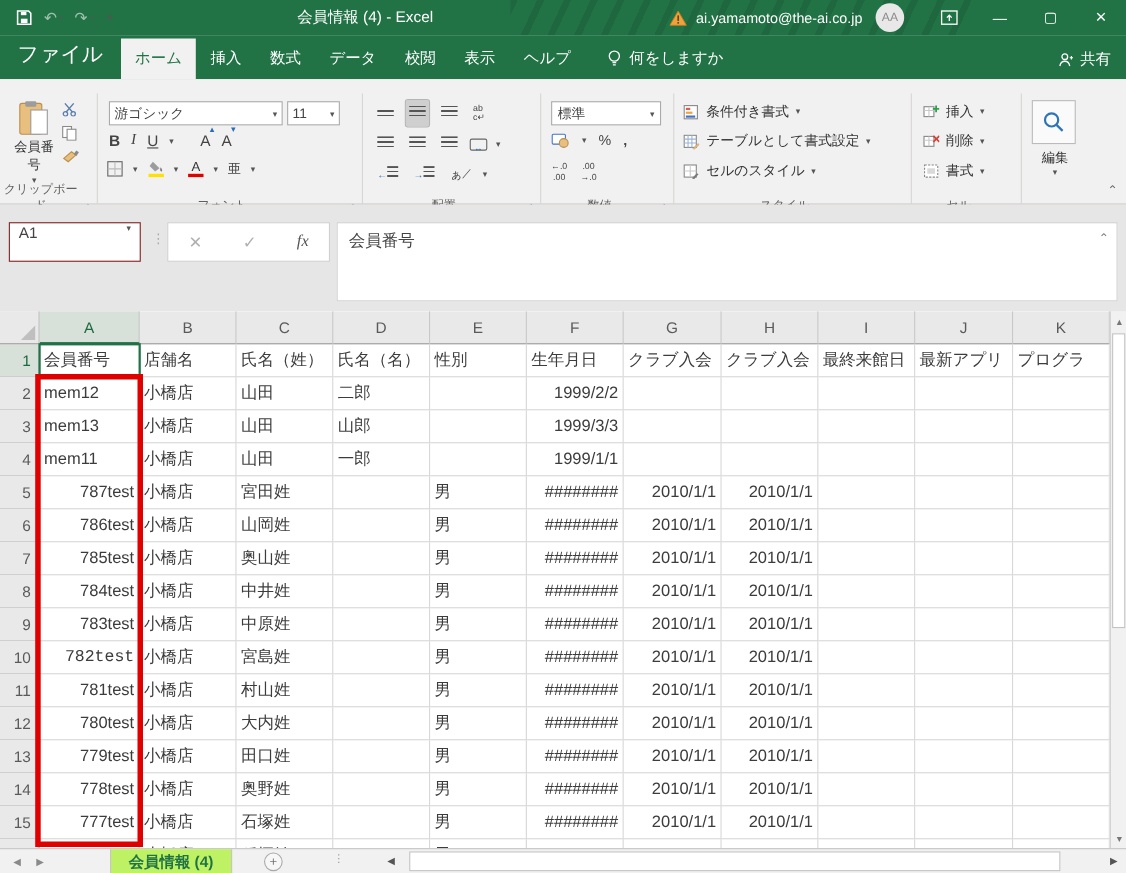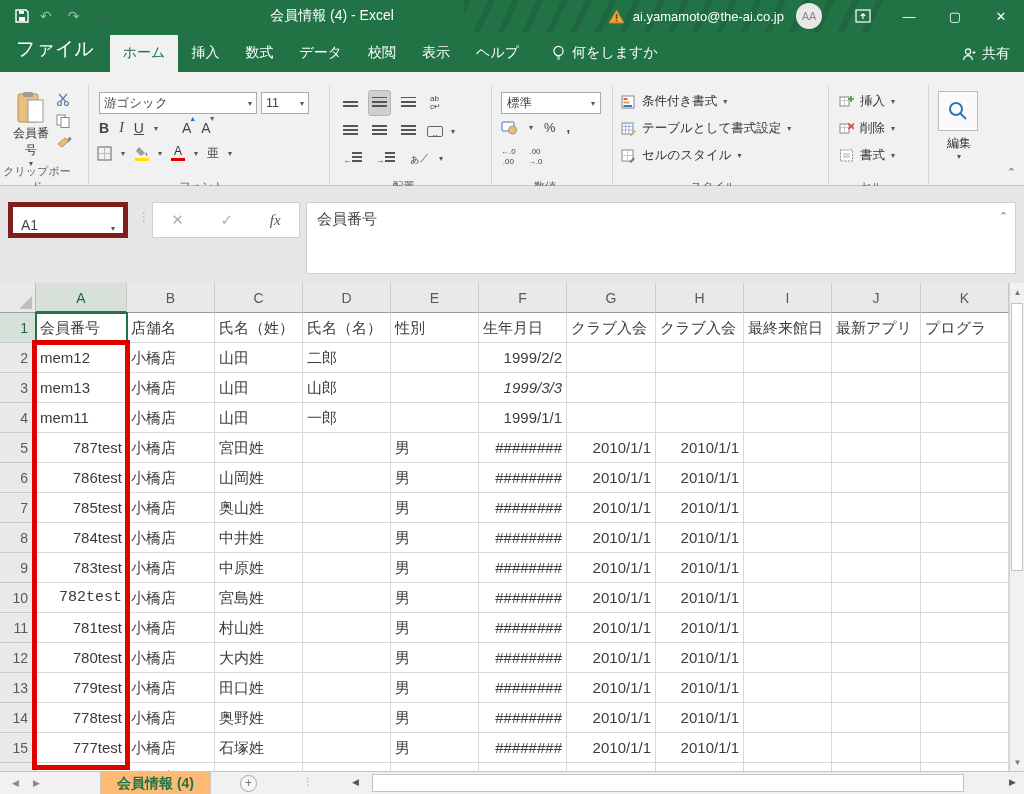--- a/index.html
+++ b/index.html
@@ -90,21 +90,21 @@
 
   .g-edit { left:929px; width:60px; border-right:none; }
   .editbig { position:absolute; left:9px; top:6px; width:42px; text-align:center; font-size:12px; color:#333; }
   .editbig .box { width:40px; height:40px; border:1px solid #bbb; background:#fafafa; display:flex;
     align-items:center; justify-content:center; margin-bottom:4px; }
   .rib-collapse { position:absolute; right:8px; bottom:6px; font-size:11px; color:#666; }
 
   
   .fbar { position:absolute; left:0; top:186px; width:1024px; height:97px; background:#e6e6e6; }
   .namebox { position:absolute; left:8px; top:16px; width:120px; height:36px; background:#fff;
-    border:5px solid #7f1d1d; font-size:14px; color:#444; display:flex; align-items:flex-end; padding:0 8px; }
+    border:1px solid #7f1d1d; font-size:14px; color:#444; display:flex; align-items:flex-start; padding:0 8px; }
   .namebox .dd { margin-left:auto; }
   .nb-split { position:absolute; left:138px; top:24px; color:#aaa; font-size:12px; letter-spacing:0; }
   .fxbox { position:absolute; left:152px; top:16px; width:148px; height:36px; background:#fff;
     border:1px solid #d0d0d0; display:flex; align-items:center; justify-content:space-around; font-size:15px; color:#b0b0b0; }
   .fxbox .fx { color:#555; font-style:italic; font-family:"Liberation Serif",serif; }
   .finput { position:absolute; left:306px; top:16px; width:710px; height:72px; background:#fff;
     border:1px solid #d0d0d0; font-size:15px; color:#444; padding:7px 10px; }
   .fb-collapse { position:absolute; right:16px; top:24px; font-size:11px; color:#777; }
 
   
@@ -137,21 +137,21 @@
   .vsb-btn { width:15px; height:18px; display:flex; align-items:center; justify-content:center;
     font-size:8px; color:#777; }
   .vsb-thumb { position:absolute; left:1px; top:20px; width:12px; height:268px;
     background:#fff; border:1px solid #c3c3c3; }
   .vsb-down { position:absolute; bottom:0; }
 
   
   .sheetbar { position:absolute; left:0; top:771px; width:1024px; height:23px;
     background:#f1f1f1; border-top:1px solid #c6c6c6; }
   .tabnav { position:absolute; left:12px; top:6px; display:flex; gap:14px; font-size:9px; color:#8a8a8a; }
-  .sheettab { position:absolute; left:100px; top:0; height:23px; background:#fdba74;
+  .sheettab { position:absolute; left:100px; top:0; height:23px; background:#bef264;
     border-left:1px solid #c6c6c6; border-right:1px solid #c6c6c6; padding:3px 16px 0;
     color:#217346; font-weight:bold; font-size:14px; }
   .newsheet { position:absolute; left:240px; top:3px; width:17px; height:17px; border:1px solid #a9a9a9;
     border-radius:50%; color:#777; font-size:12px; text-align:center; line-height:15px; background:#f7f7f7; }
   .hs-split { position:absolute; left:303px; top:4px; color:#9a9a9a; font-size:10px; }
   .hs-left { position:absolute; left:352px; top:5px; font-size:9px; color:#555; }
   .hs-thumb { position:absolute; left:372px; top:2px; width:592px; height:18px; background:#fff;
     border:1px solid #c3c3c3; }
   .hs-right { position:absolute; right:8px; top:5px; font-size:9px; color:#555; }
 
@@ -511,21 +511,21 @@
           <div class="cell" style="width: 89px;"></div>
           <div class="cell" style="width: 88px;"></div>
         </div>
         <div class="grow">
           <div class="rh">3</div>
           <div class="cell" style="width: 91px;">mem13</div>
           <div class="cell" style="width: 88px;">小橋店</div>
           <div class="cell" style="width: 88px;">山田</div>
           <div class="cell" style="width: 88px;">山郎</div>
           <div class="cell" style="width: 88px;"></div>
-          <div class="cell num" style="width: 88px; font-style: italic;">1999/3/3</div>
+          <div class="cell num" style="width: 88px;">1999/3/3</div>
           <div class="cell" style="width: 89px;"></div>
           <div class="cell" style="width: 88px;"></div>
           <div class="cell" style="width: 88px;"></div>
           <div class="cell" style="width: 89px;"></div>
           <div class="cell" style="width: 88px;"></div>
         </div>
         <div class="grow">
           <div class="rh">4</div>
           <div class="cell" style="width: 91px;">mem11</div>
           <div class="cell" style="width: 88px;">小橋店</div>

